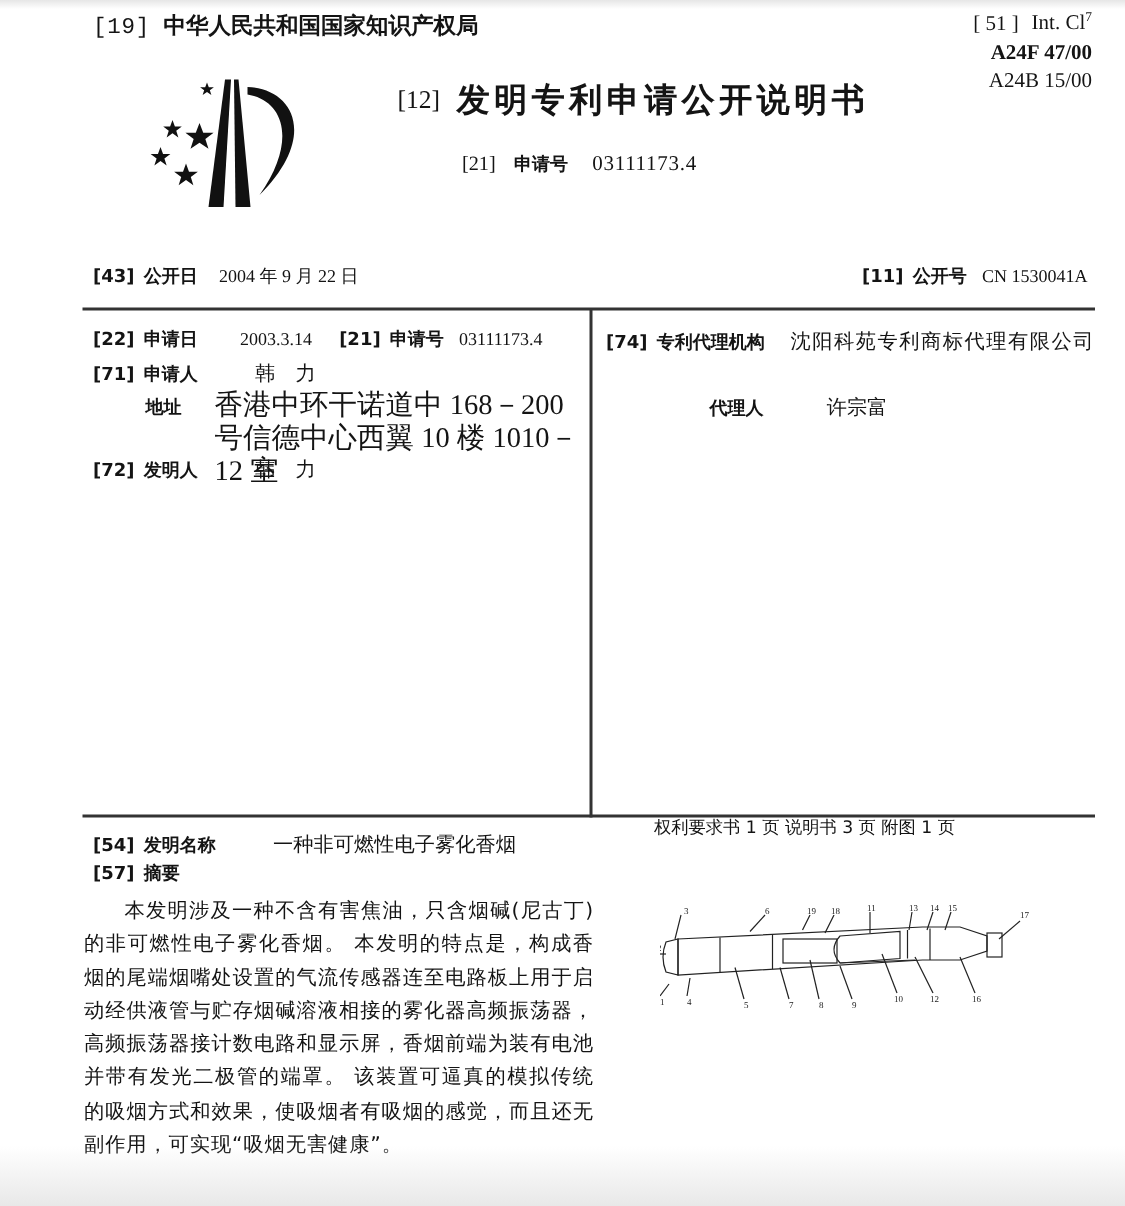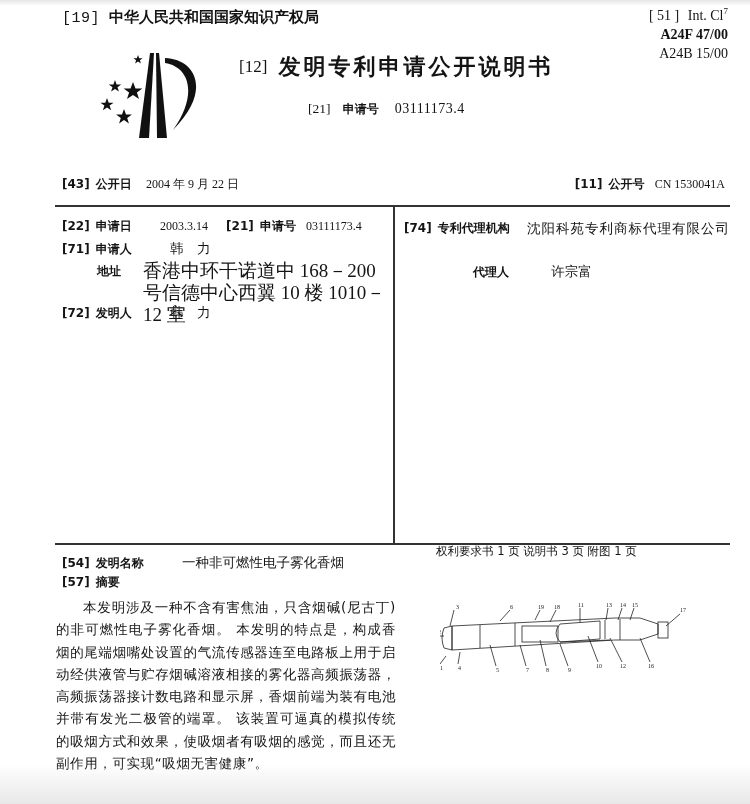--- a/index.html
+++ b/index.html
@@ -15,21 +15,21 @@
   .bottom-shade { position:absolute; left:0; bottom:0; width:750px; height:40px;
     background:linear-gradient(rgba(255,255,255,0), #e8e8e8); }
 
   .hr { position:absolute; background:#333; height:1.5px; }
   .vr { position:absolute; background:#333; width:1.5px; }
 
   .t-office { left:62px; top:8px; font-size:15.5px; }
   .t-office .code { font-family:Liberation Mono, monospace; font-size:15px; letter-spacing:0.5px; margin-right:4px; }
   .t-office .txt { font-family:"DejaVu Sans", sans-serif; font-weight:bold; font-size:15px; }
 
-  .t-doctype { left:239px; top:52px; }
+  .t-doctype { left:265px; top:52px; }
   .t-doctype .code { font-family:"Liberation Serif", serif; font-size:17px; margin-right:6px; vertical-align:2px;}
   .t-doctype .txt { font-family:"DejaVu Sans", sans-serif; font-weight:bold; font-size:22px; letter-spacing:3px; }
 
   .t-appno { left:308px; top:101px; font-size:13px; }
   .t-appno .code { font-family:"Liberation Serif", serif; font-size:13.5px; margin-right:8px; }
   .t-appno .lbl { font-family:"DejaVu Sans", sans-serif; font-weight:bold; font-size:12px; margin-right:12px; }
   .t-appno .val { font-family:"Liberation Serif", serif; font-size:14px; letter-spacing:0.5px; }
 
   .ipc { right:22px; top:6px; text-align:right; font-family:"Liberation Serif", serif; }
   .ipc .row1 { font-size:14px; }

